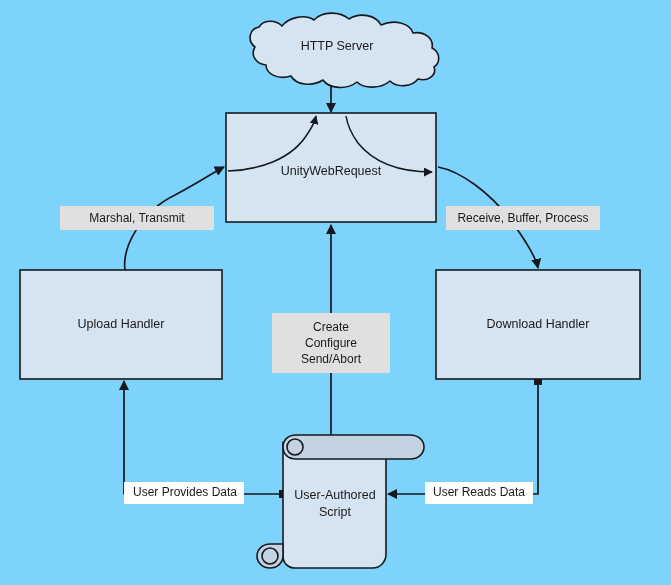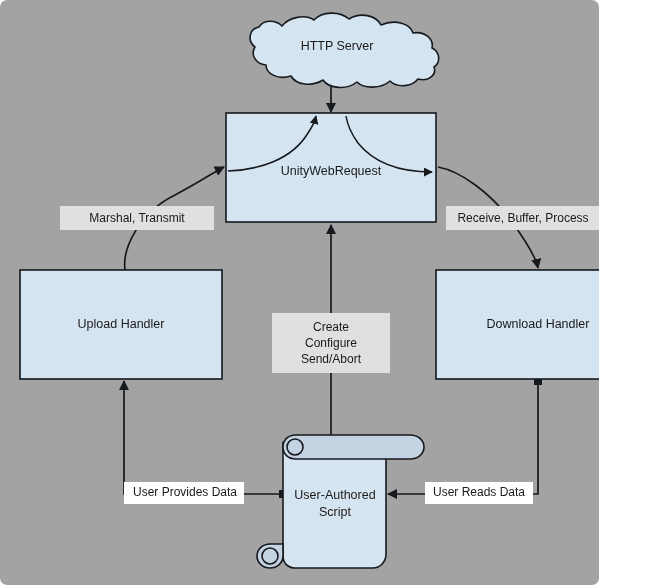--- a/index.html
+++ b/index.html
@@ -6,25 +6,24 @@
   html, body {
     margin: 0;
     padding: 0;
     background: #ffffff;
   }
   body {
     font-family: "Liberation Sans", sans-serif;
   }
   #diagram-root {
     position: relative;
-    width: 599px;
+    width: 671px;
     height: 585px;
-    background: #a3a3a3;
+    background: #7dd3fc;
     overflow: hidden;
-    border-radius: 7px;
   }
   #diagram-svg {
     position: absolute;
     top: 0;
     left: 0;
     width: 671px;
     height: 585px;
   }
   .node-text {
     font-family: "Liberation Sans", sans-serif;

